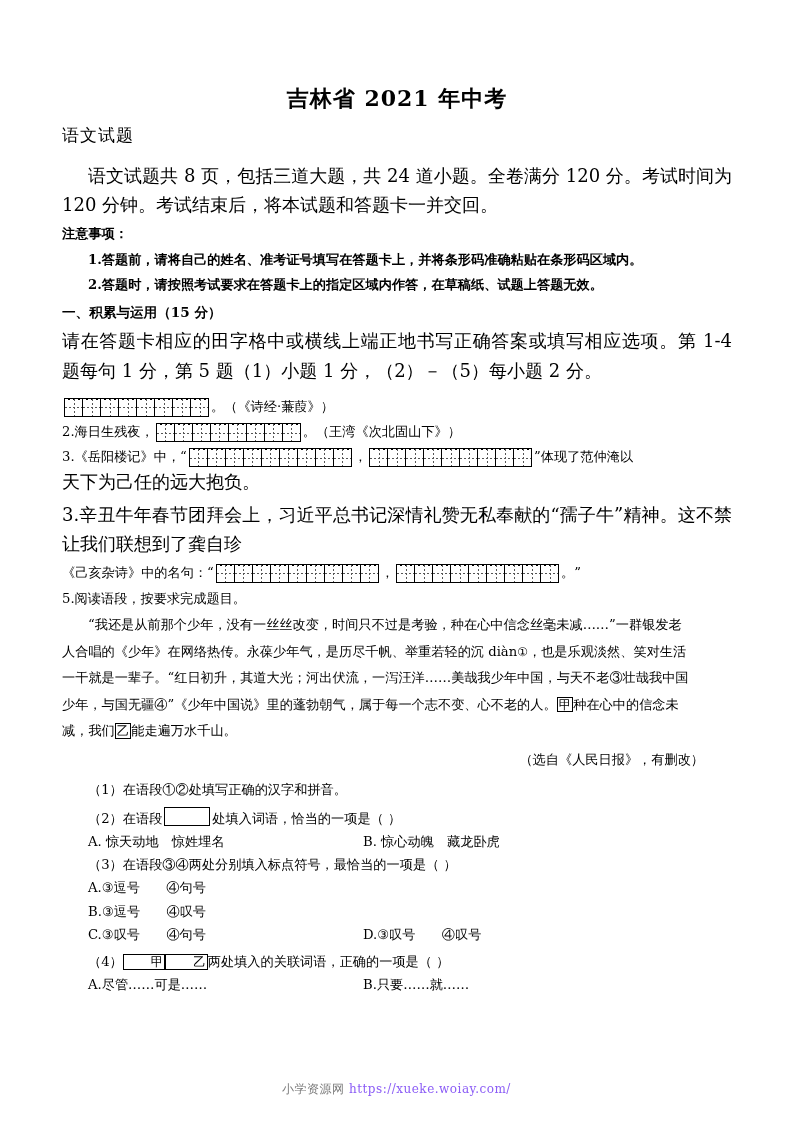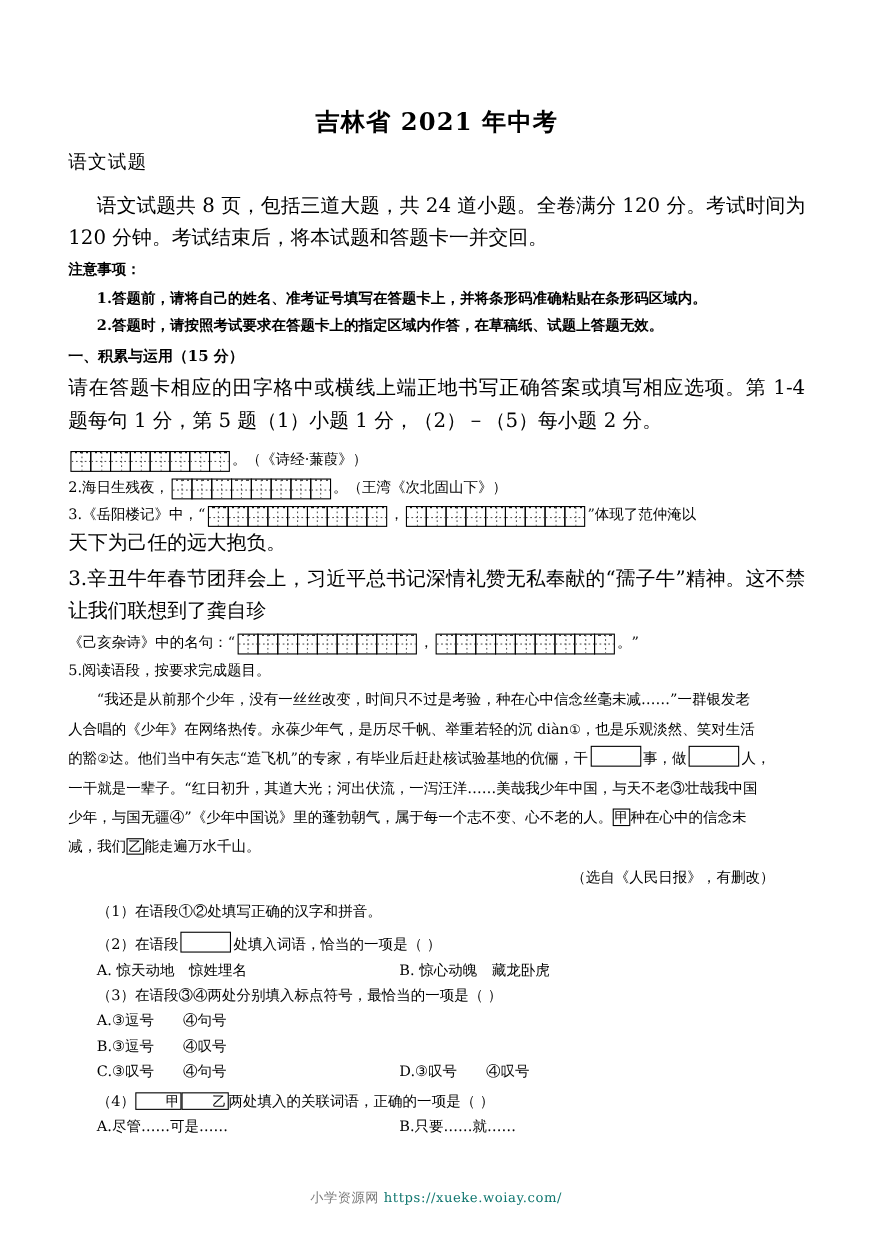--- a/index.html
+++ b/index.html
@@ -18,21 +18,21 @@
   .page {
     position: relative;
     width: 793px;
     height: 1122px;
     padding: 0;
     box-sizing: border-box;
   }
   .content {
     position: absolute;
     left: 62px;
-    top: 96px;
+    top: 84px;
     width: 670px;
   }
   .title1 {
     text-align: center;
     font-size: 22px;
     font-weight: bold;
     letter-spacing: 1px;
     margin: 0 0 10px 0;
     font-family: "DejaVu Serif", "Liberation Serif", serif;
   }
@@ -142,21 +142,21 @@
   .footer {
     position: absolute;
     left: 0;
     bottom: 24px;
     width: 100%;
     text-align: center;
     font-size: 12px;
     color: #7a7a7a;
     letter-spacing: 0.5px;
   }
-  .footer .fnote { color: #0f766e; }
+  .footer .fnote { color: #8b5cf6; }
   .q5text { font-size: 13.2px; line-height: 1.78; }
 </style>
 </head>
 <body>
 
 <div class="page">
   <div class="content">
 
     <div class="title1">吉林省 2021 年中考</div>
     <div class="title2">语文试题</div>
@@ -256,23 +256,20 @@
           <span class="cell"></span>
         <span class="cell"></span>
       </span>
       <span>。”</span>
     </div>
 
     <p class="q5text">5.阅读语段，按要求完成题目。</p>
     <p class="q5text indent2">“我还是从前那个少年，没有一丝丝改变，时间只不过是考验，种在心中信念丝毫未减……”一群银发老</p>
     <p class="q5text">
       <span>人合唱的《少年》在网络热传。永葆少年气，是历尽千帆、举重若轻的沉 diàn</span><span class="circled">①</span><span>，也是乐观淡然、笑对生活</span>
-    </p>
-    <p class="q5text">
-      <span>的豁</span><span class="circled">②</span><span>达。他们当中有矢志“造飞机”的专家，有毕业后赶赴核试验基地的伉俪，干</span><span class="blankbox"></span><span>事，做</span><span class="blankbox"></span><span>人，</span>
     </p>
     <p class="q5text">一干就是一辈子。“红日初升，其道大光；河出伏流，一泻汪洋……美哉我少年中国，与天不老③壮哉我中国</p>
     <p class="q5text">
       <span>少年，与国无疆④”《少年中国说》里的蓬勃朝气，属于每一个志不变、心不老的人。</span><span class="boxed-char">甲</span><span>种在心中的信念未</span>
     </p>
     <p class="q5text">
       <span>减，我们</span><span class="boxed-char">乙</span><span>能走遍万水千山。</span>
     </p>
 
     <p class="source-line">（选自《人民日报》，有删改）</p>

